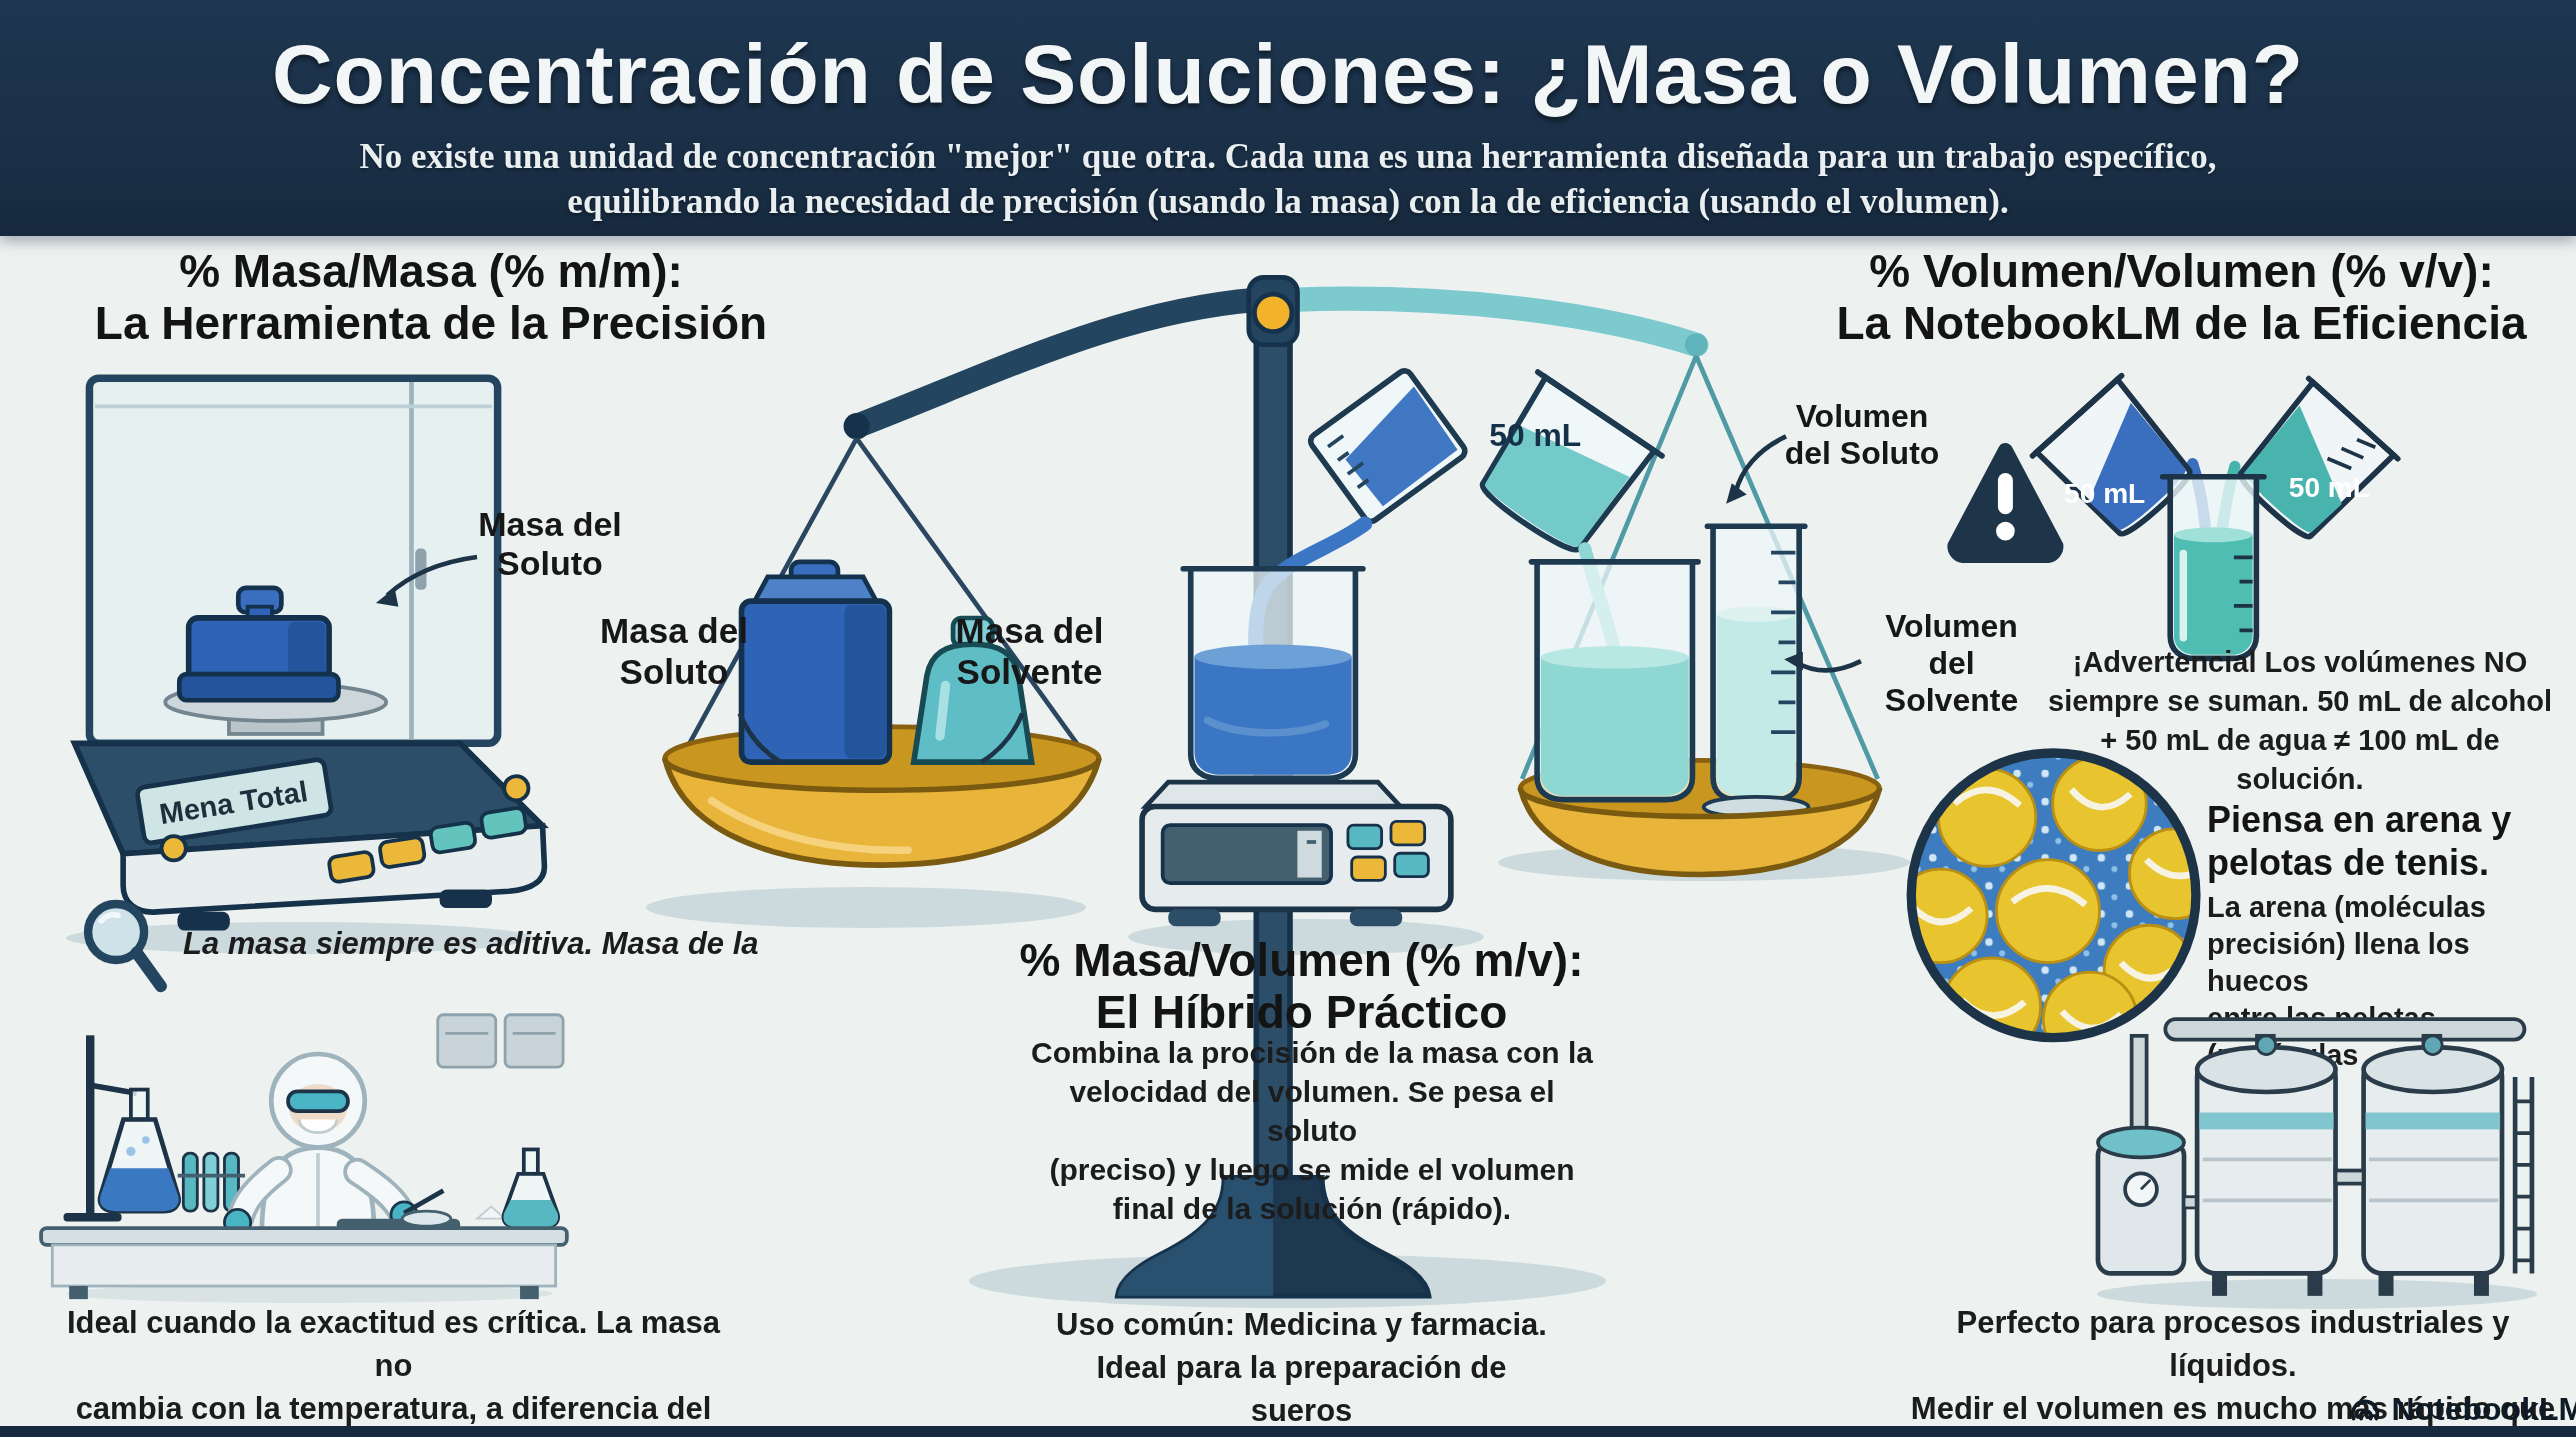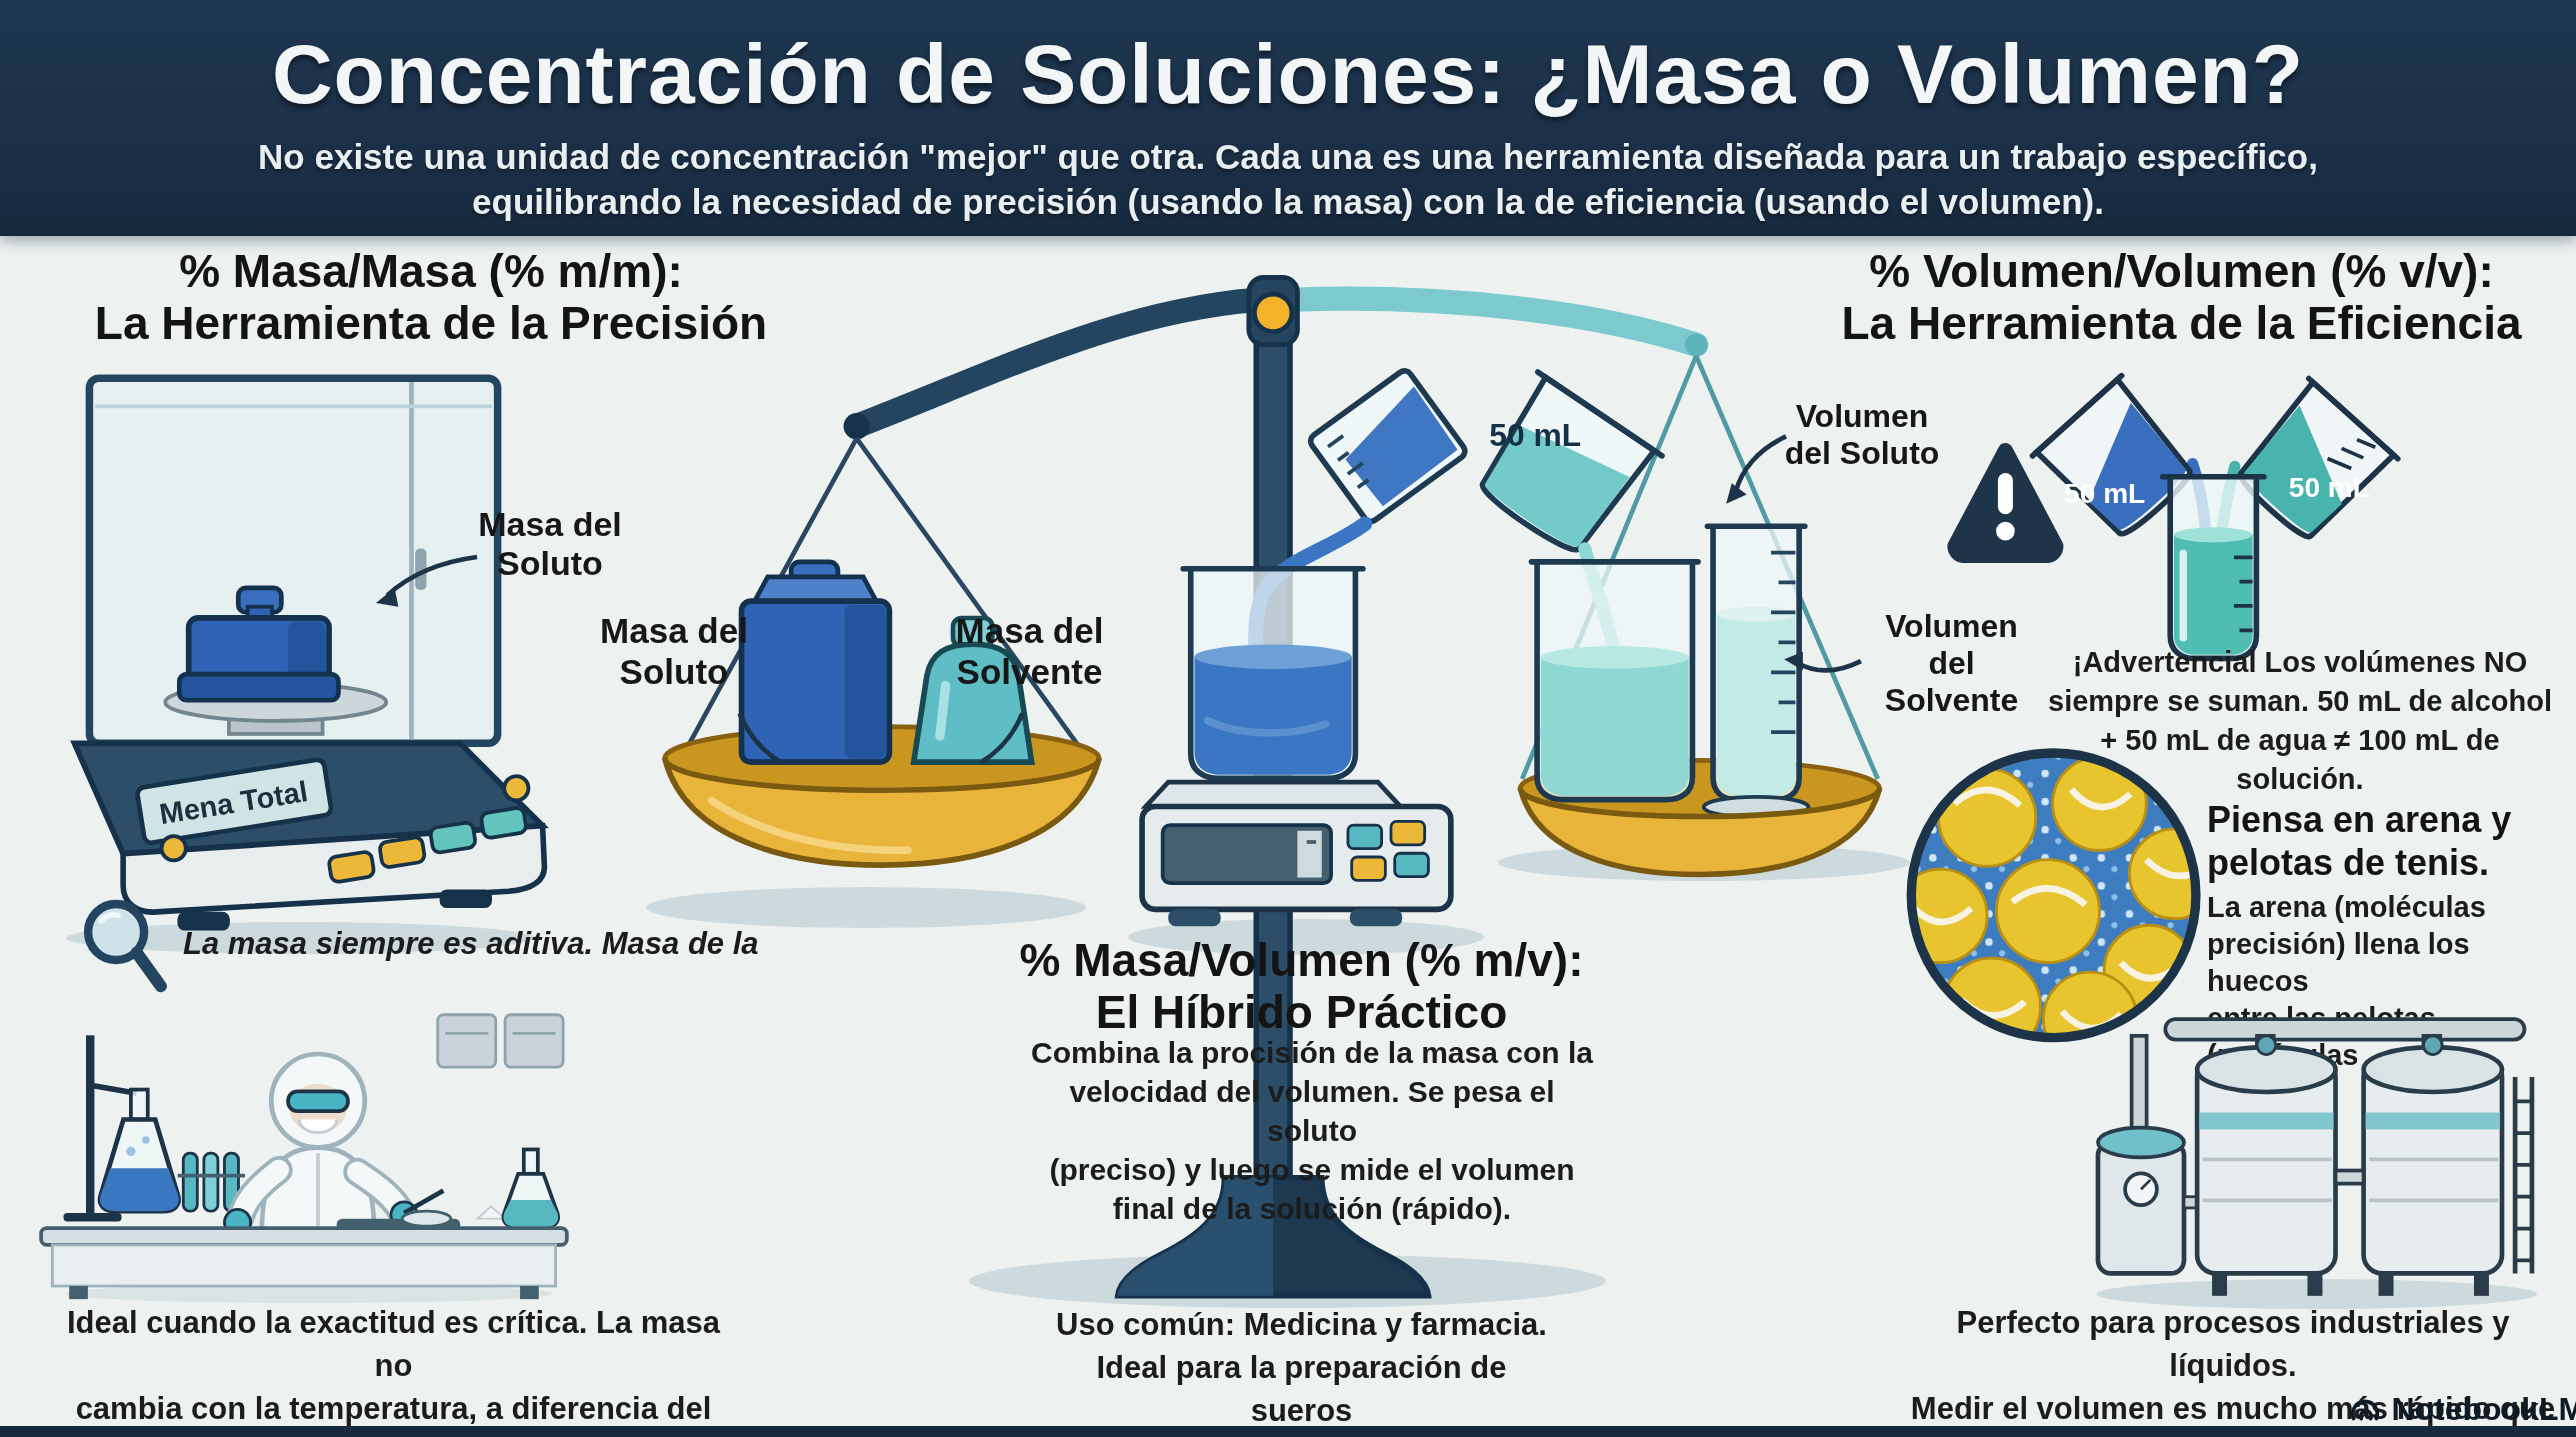--- a/index.html
+++ b/index.html
@@ -14,21 +14,21 @@
   .shadow { position:absolute; border-radius:50%; background:rgba(160,185,192,0.42); }
   .header {
     position:absolute; left:0; top:0; width:100%; height:236px;
     background:linear-gradient(180deg,#1e3650 0%,#1a2f46 70%,#16293d 100%);
     color:#f3f6f6; text-align:center;
     box-shadow:0 5.6px 13px rgba(20,40,60,.35);
   }
   .title { font-size:84px; font-weight:800; letter-spacing:0.9px; padding-top:26px;
            text-shadow:0 3.7px 5.6px rgba(0,0,0,.45); }
   .subtitle { margin-top:11.2px; font-size:35px; font-weight:600; line-height:45px; color:#e9eef1;
-              text-shadow:0 1.9px 3.7px rgba(0,0,0,.4); }
+              text-shadow:0 1.9px 3.7px rgba(0,0,0,.4);font-family:Liberation Serif, serif; }
   .h2 { text-align:center; font-weight:800; color:#141414; font-size:46px; line-height:52px; }
   .note { font-weight:700; color:#1c1c1c; font-size:31px; line-height:43px; text-align:center; }
   .note-left { text-align:left;font-style:italic; }
   .small-note { font-size:30px; line-height:39px; }
   .warn-note { font-size:29px; line-height:39px; }
   .ill-label { font-weight:800; color:#171717; text-align:center; font-size:34px; line-height:39px; }
   .analogy-title { font-size:36px; line-height:43px; font-weight:800; color:#141414; text-align:left; }
   .analogy-body { font-size:29px; line-height:37px; font-weight:700; color:#1c1c1c; text-align:left; }
   .bottom-bar { position:absolute; left:0; bottom:0; width:100%; height:12px; background:#16293d; }
   .logo-row { position:absolute; display:flex; align-items:center; gap:9.4px; color:#0e1b26; }
@@ -292,21 +292,21 @@
     <div>final de la solución (rápido).</div>
   </div>
   <div class="abs note" style="left:1044px;top:1303px;width:515px;">
     <div>Uso común: Medicina y farmacia.</div>
     <div>Ideal para la preparación de sueros</div>
     <div>salinos y medicamentos.</div>
   </div>
 
   <div class="abs h2" style="left:1807px;top:245px;width:749px;">
     <div>% Volumen/Volumen (% v/v):</div>
-    <div>La Herramienta de la Eficiencia</div>
+    <div>La NotebookLM de la Eficiencia</div>
   </div>
 
   <svg class="abs" style="left:1938px;top:370px;" width="618" height="309" viewBox="0 0 660 330" fill="none">
 
     <path d="M72,86 L126,188 A10,10 0 0 1 118,198 L26,198 A10,10 0 0 1 18,188 Z" fill="#1e3449" stroke="#1e3449" stroke-width="16" stroke-linejoin="round"></path>
     <rect x="64" y="110" width="16" height="44" rx="8" fill="#ffffff"></rect>
     <circle cx="72" cy="172" r="10" fill="#ffffff"></circle>
 
     <path d="M272,100 C280,125 284,150 286,174" stroke="#3a6fc0" stroke-width="12" stroke-linecap="round"></path>
     <path d="M317,103 C310,128 306,152 303,174" stroke="#49b4ae" stroke-width="12" stroke-linecap="round"></path>

